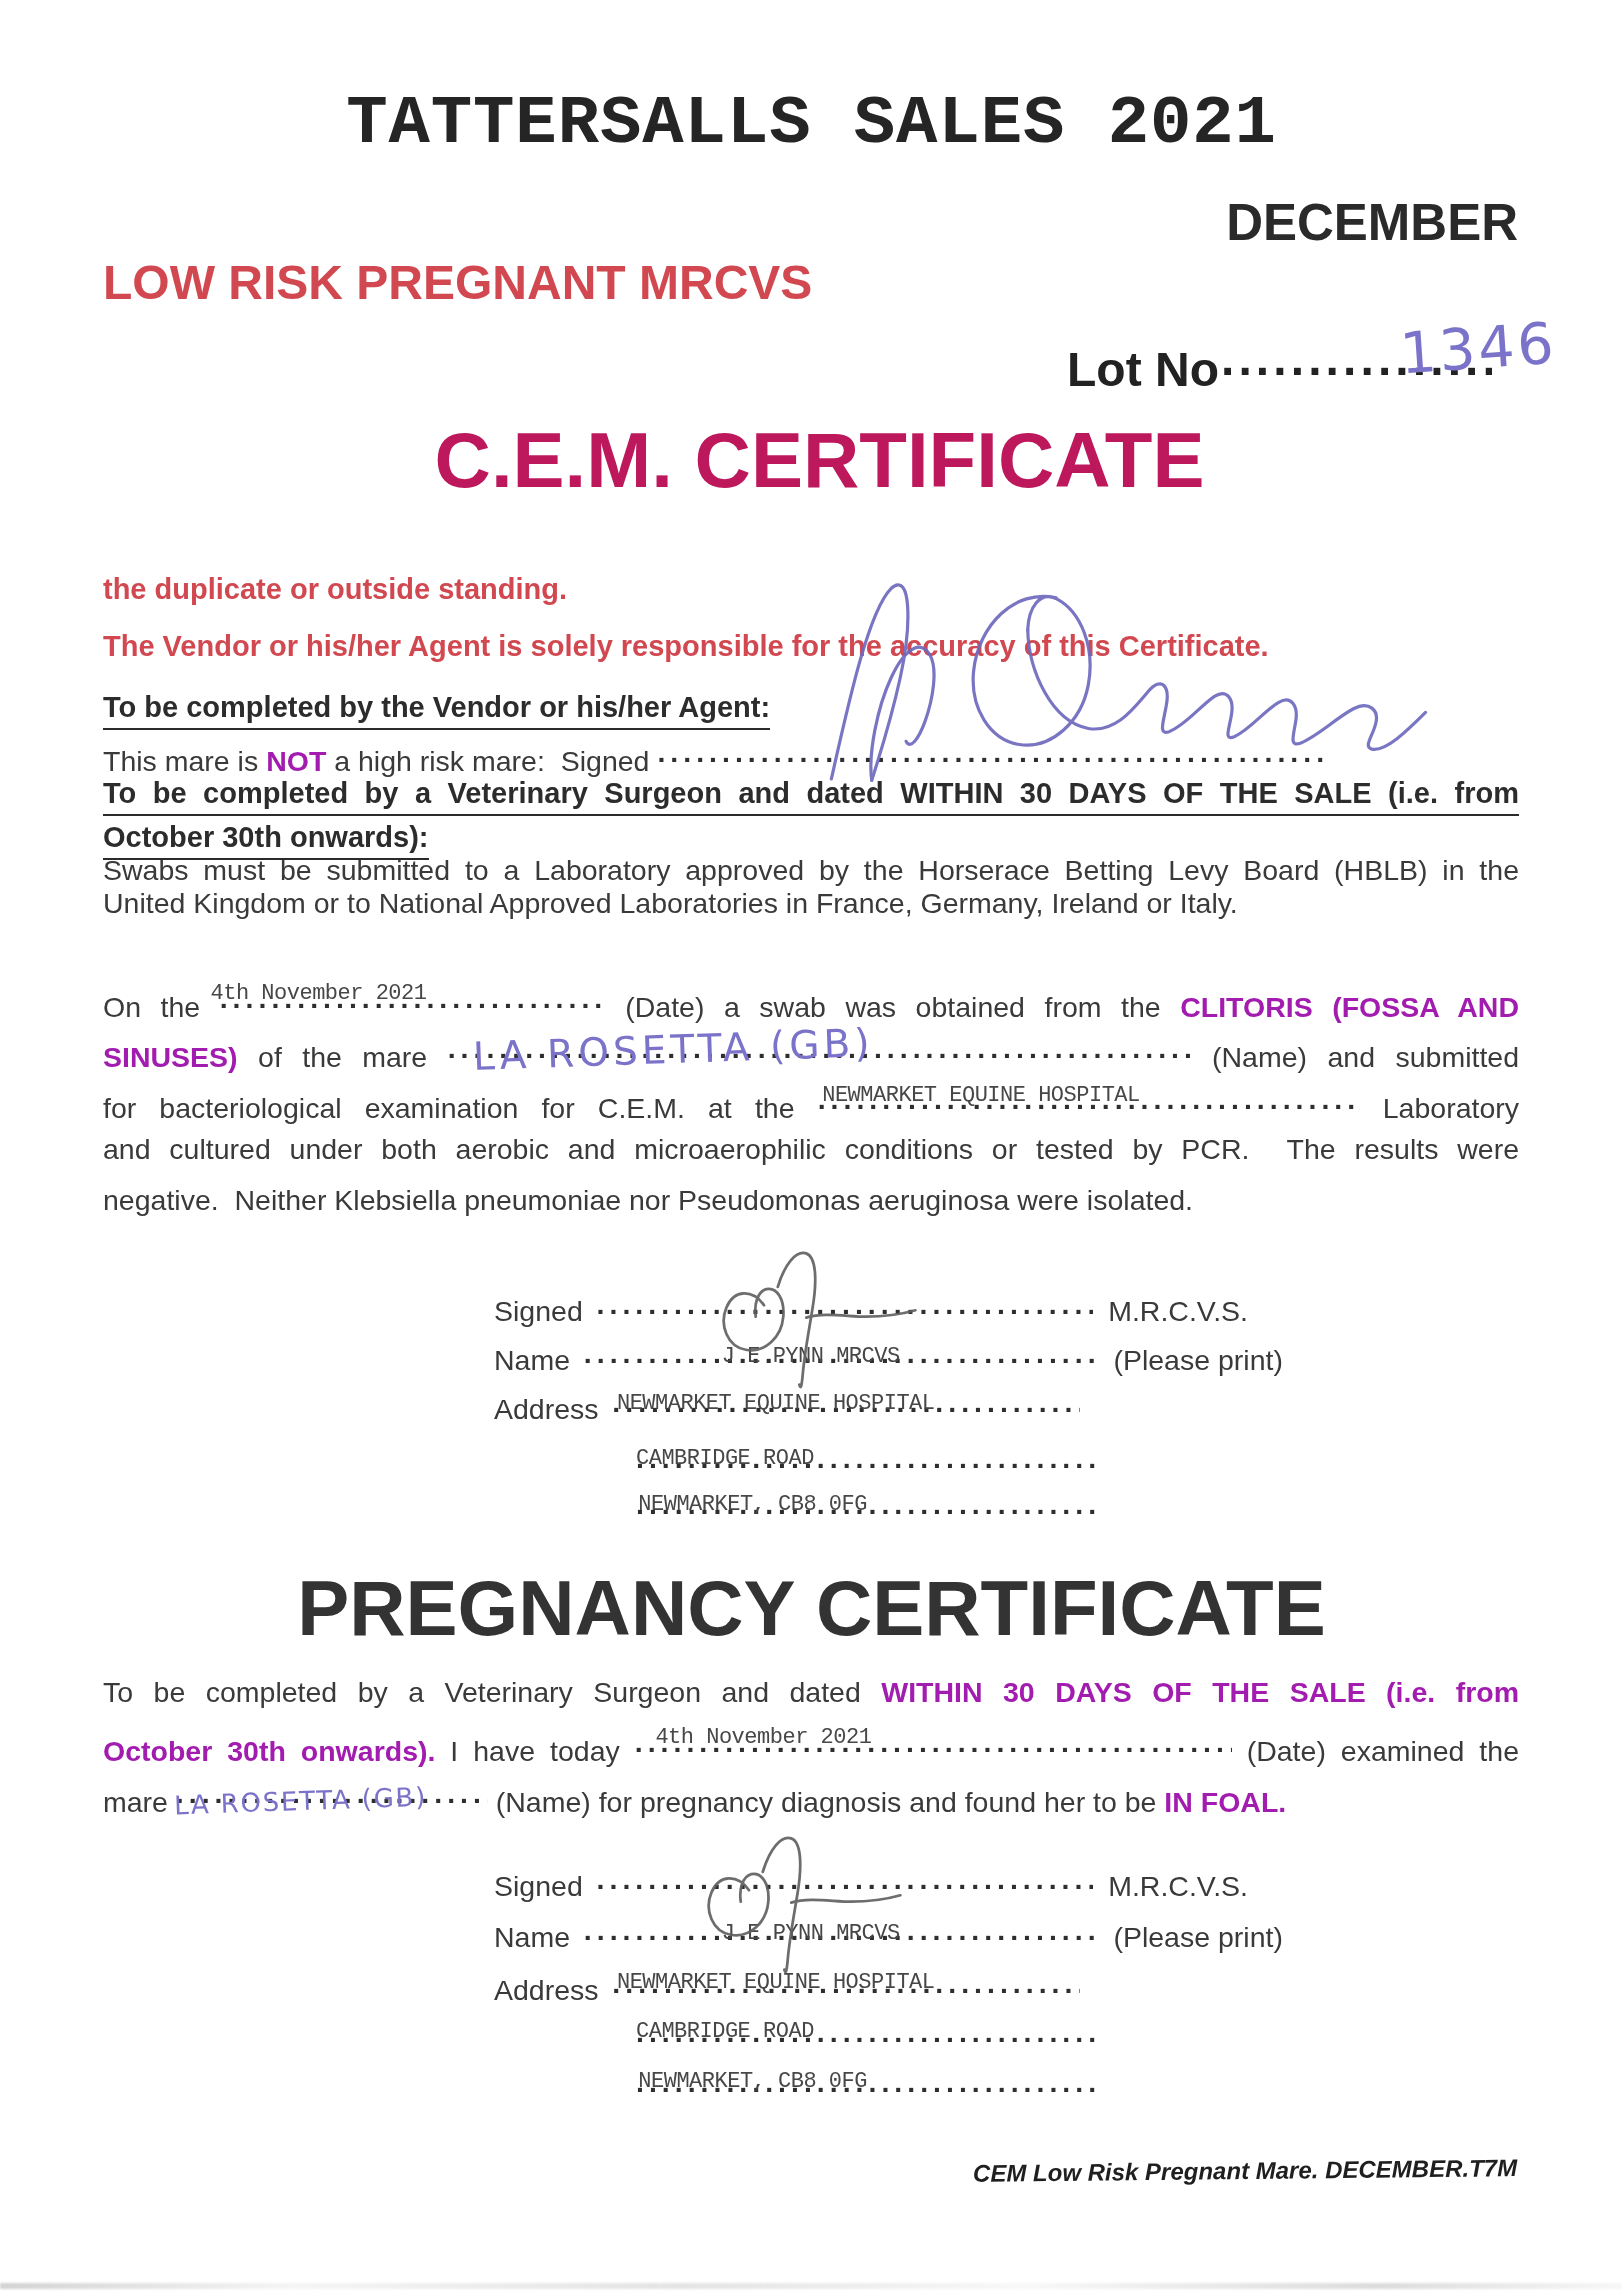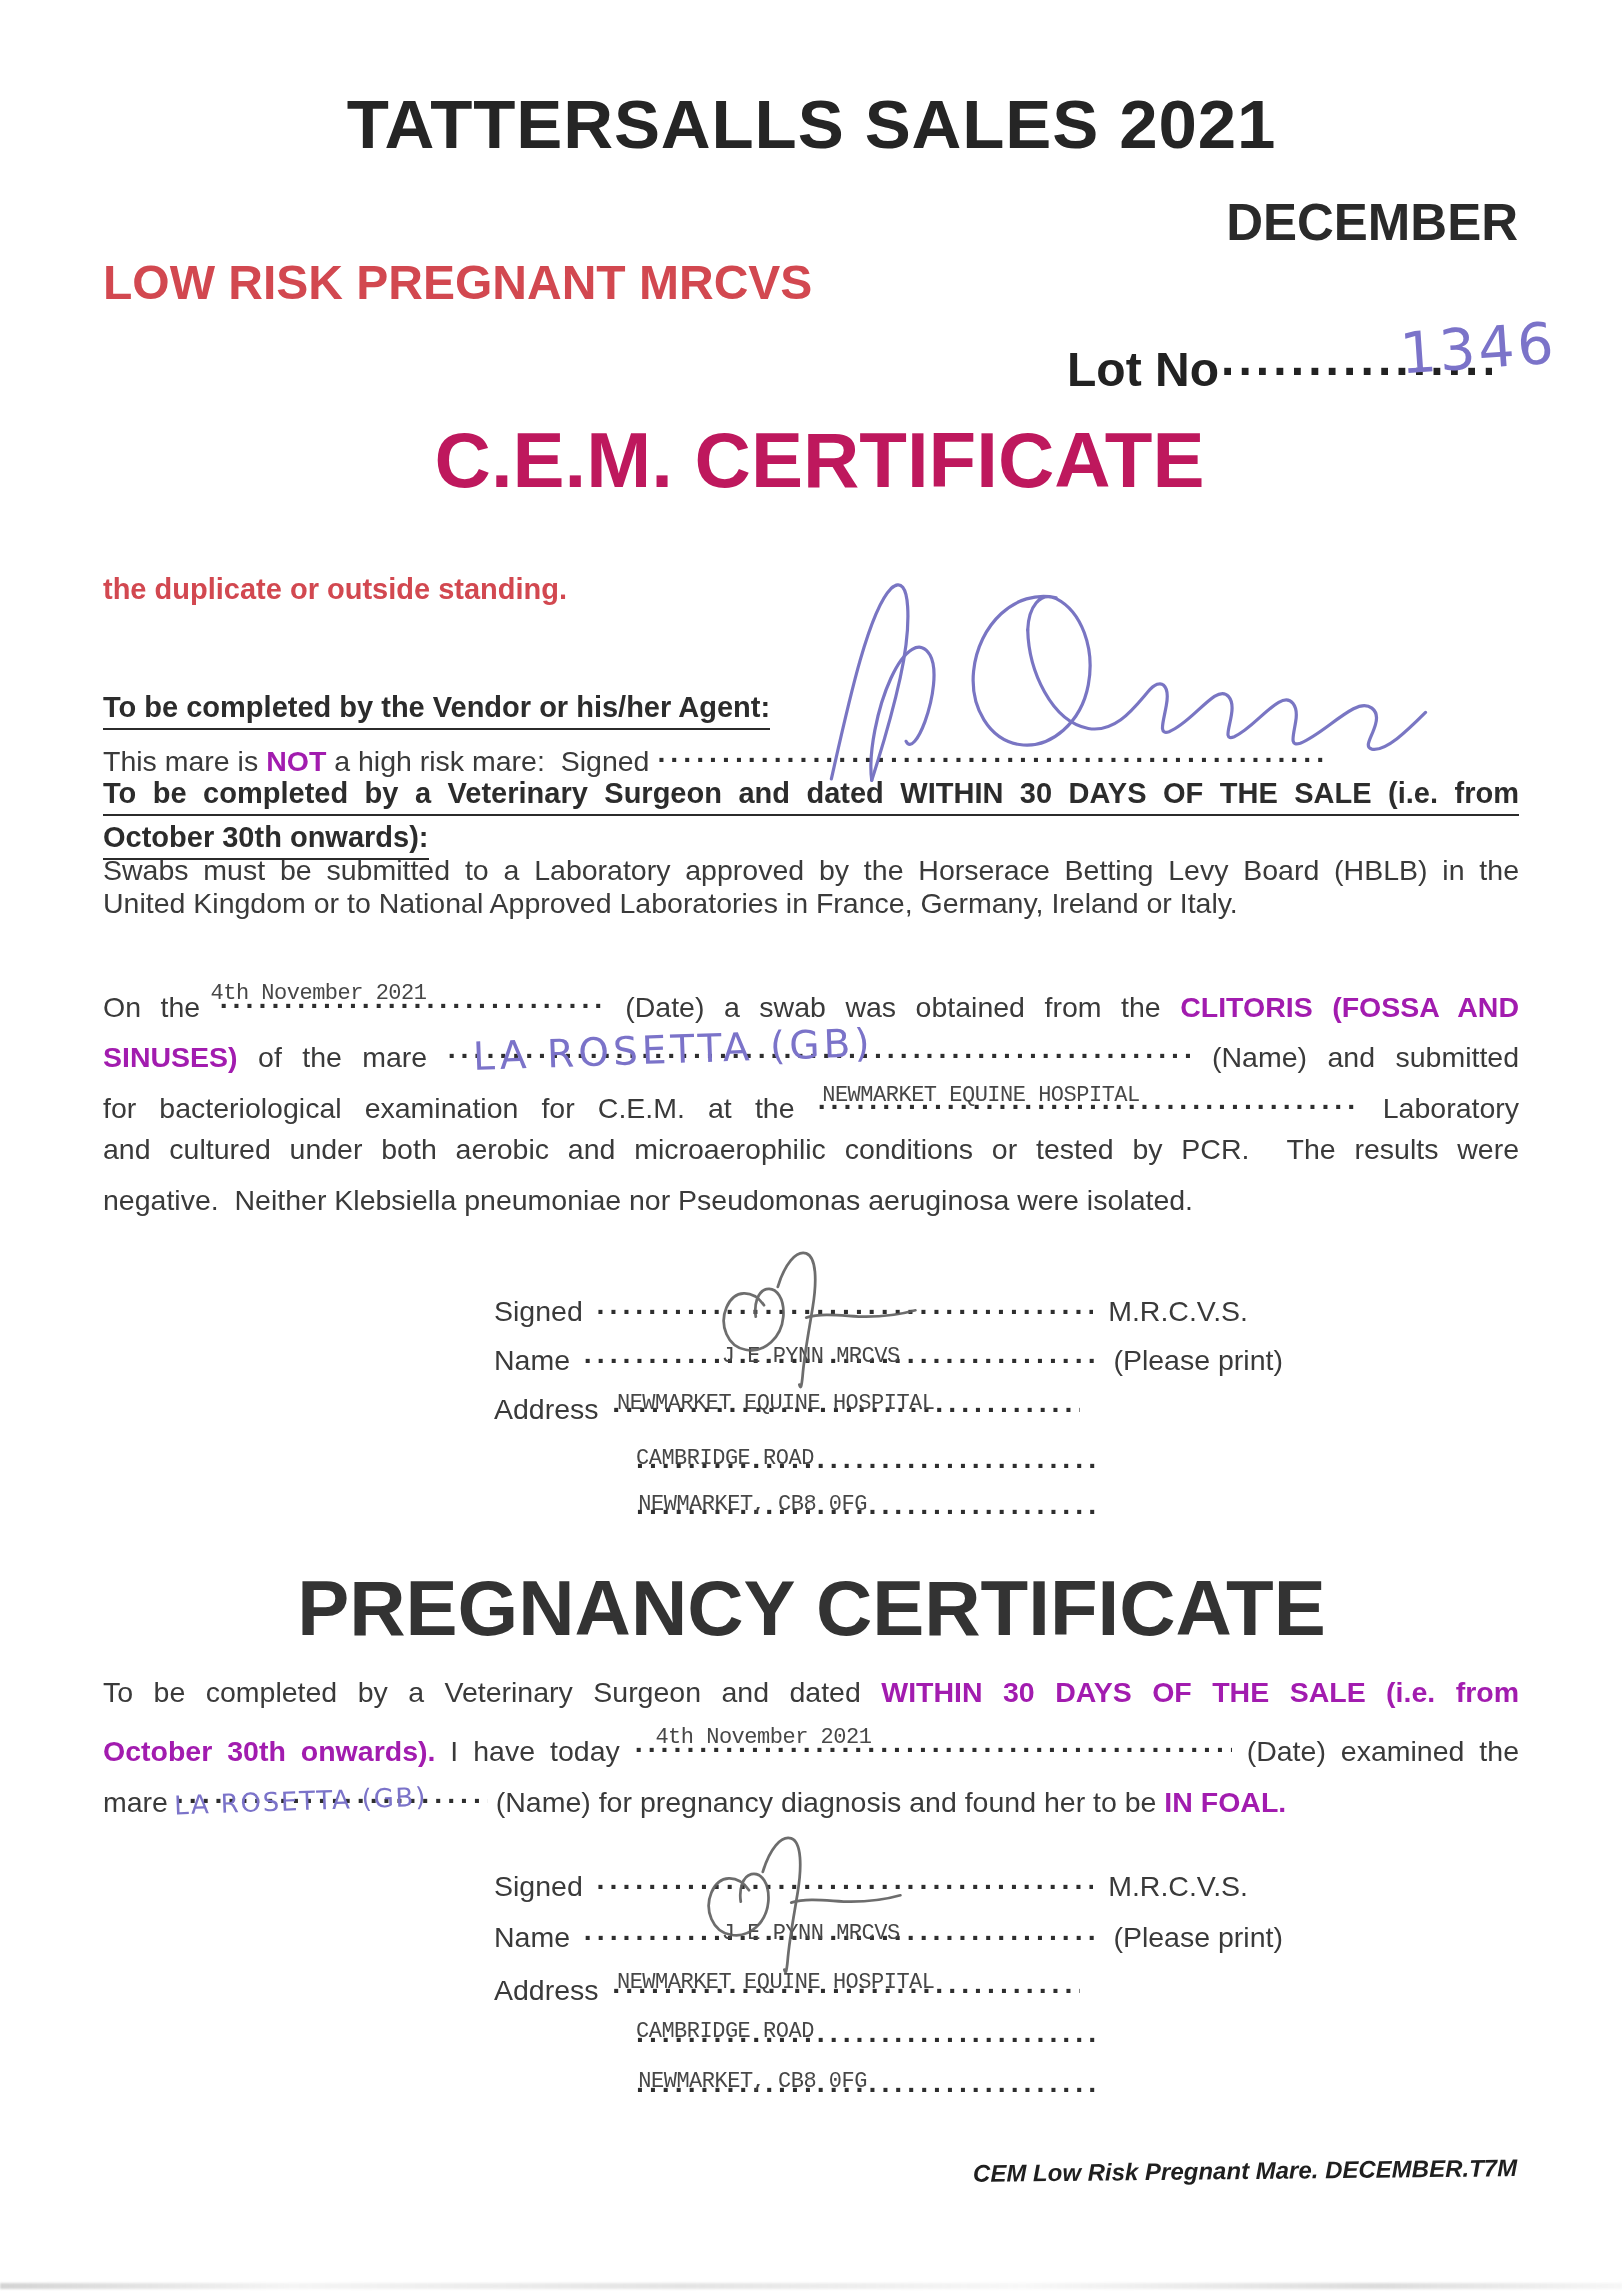--- a/index.html
+++ b/index.html
@@ -55,37 +55,38 @@
       rgba(130,130,130,0.22) 42%, rgba(170,170,170,0.08) 63%,
       rgba(120,120,120,0.26) 85%, rgba(180,180,180,0.10) 100%);
     filter:blur(0.9px);
   }
 </style>
 </head>
 <body>
 
 <div class="page">
 
-  <div class="abs center" style="top:85px;left:0;font-size:69px;font-weight:bold;color:#252525;letter-spacing:0.9px;">TATTERSALLS SALES 2021</div>
+  <div class="abs center" style="top:85px;left:0;font-size:69px;font-weight:bold;color:#252525;letter-spacing:0.9px;font-family:Liberation Mono, monospace;">TATTERSALLS SALES 2021</div>
 
   <div class="abs" style="top:193px;right:105px;font-size:51px;font-weight:bold;color:#2a2a2a;">DECEMBER</div>
 
   <div class="abs red" style="top:255px;left:103px;font-size:48px;">LOW RISK PREGNANT MRCVS</div>
 
   <div class="abs" style="top:331px;left:1067px;height:69px;">
     <span style="font-size:48px;font-weight:bold;color:#222;">Lot No</span>
     <span class="fillwrap">
       <span class="dotclip" style="width:271px;"><span class="lotdots">..............................................................................................................</span></span>
       <span class="hand" style="left:179px;bottom:7.3px;font-size:57px;letter-spacing:2.8px;transform:rotate(-4deg);">1346</span>
     </span>
   </div>
 
   <div class="abs center" style="top:415px;left:8px;font-size:78px;font-weight:bold;color:#be185d;">C.E.M. CERTIFICATE</div>
 
   <div class="abs red" style="top:573px;left:103px;font-size:29px;">the duplicate or outside standing.</div>
+  <div class="abs red" style="top:630px;left:103px;font-size:29px;">The Vendor or his/her Agent is solely responsible for the accuracy of this Certificate.</div>
 
   <div class="abs" style="top:691px;left:103px;">
     <span class="bold64 uline-inline">To be completed by the Vendor or his/her Agent:</span>
   </div>
 
   <div class="abs body62" style="top:735px;left:103px;width:1416px;white-space:nowrap;">
     <span>This mare is </span><span class="b">NOT</span><span> a high risk mare:&nbsp; Signed </span><span class="fillwrap"><span class="dotclip" style="width:666px;"><span class="dots" style="font-size:28.5px;">..............................................................................................................</span></span></span>
   </div>
 
   <svg class="abs sigsvg" style="left:813px;top:570px;z-index:6;" width="624" height="216" viewBox="0 0 1360 470">

